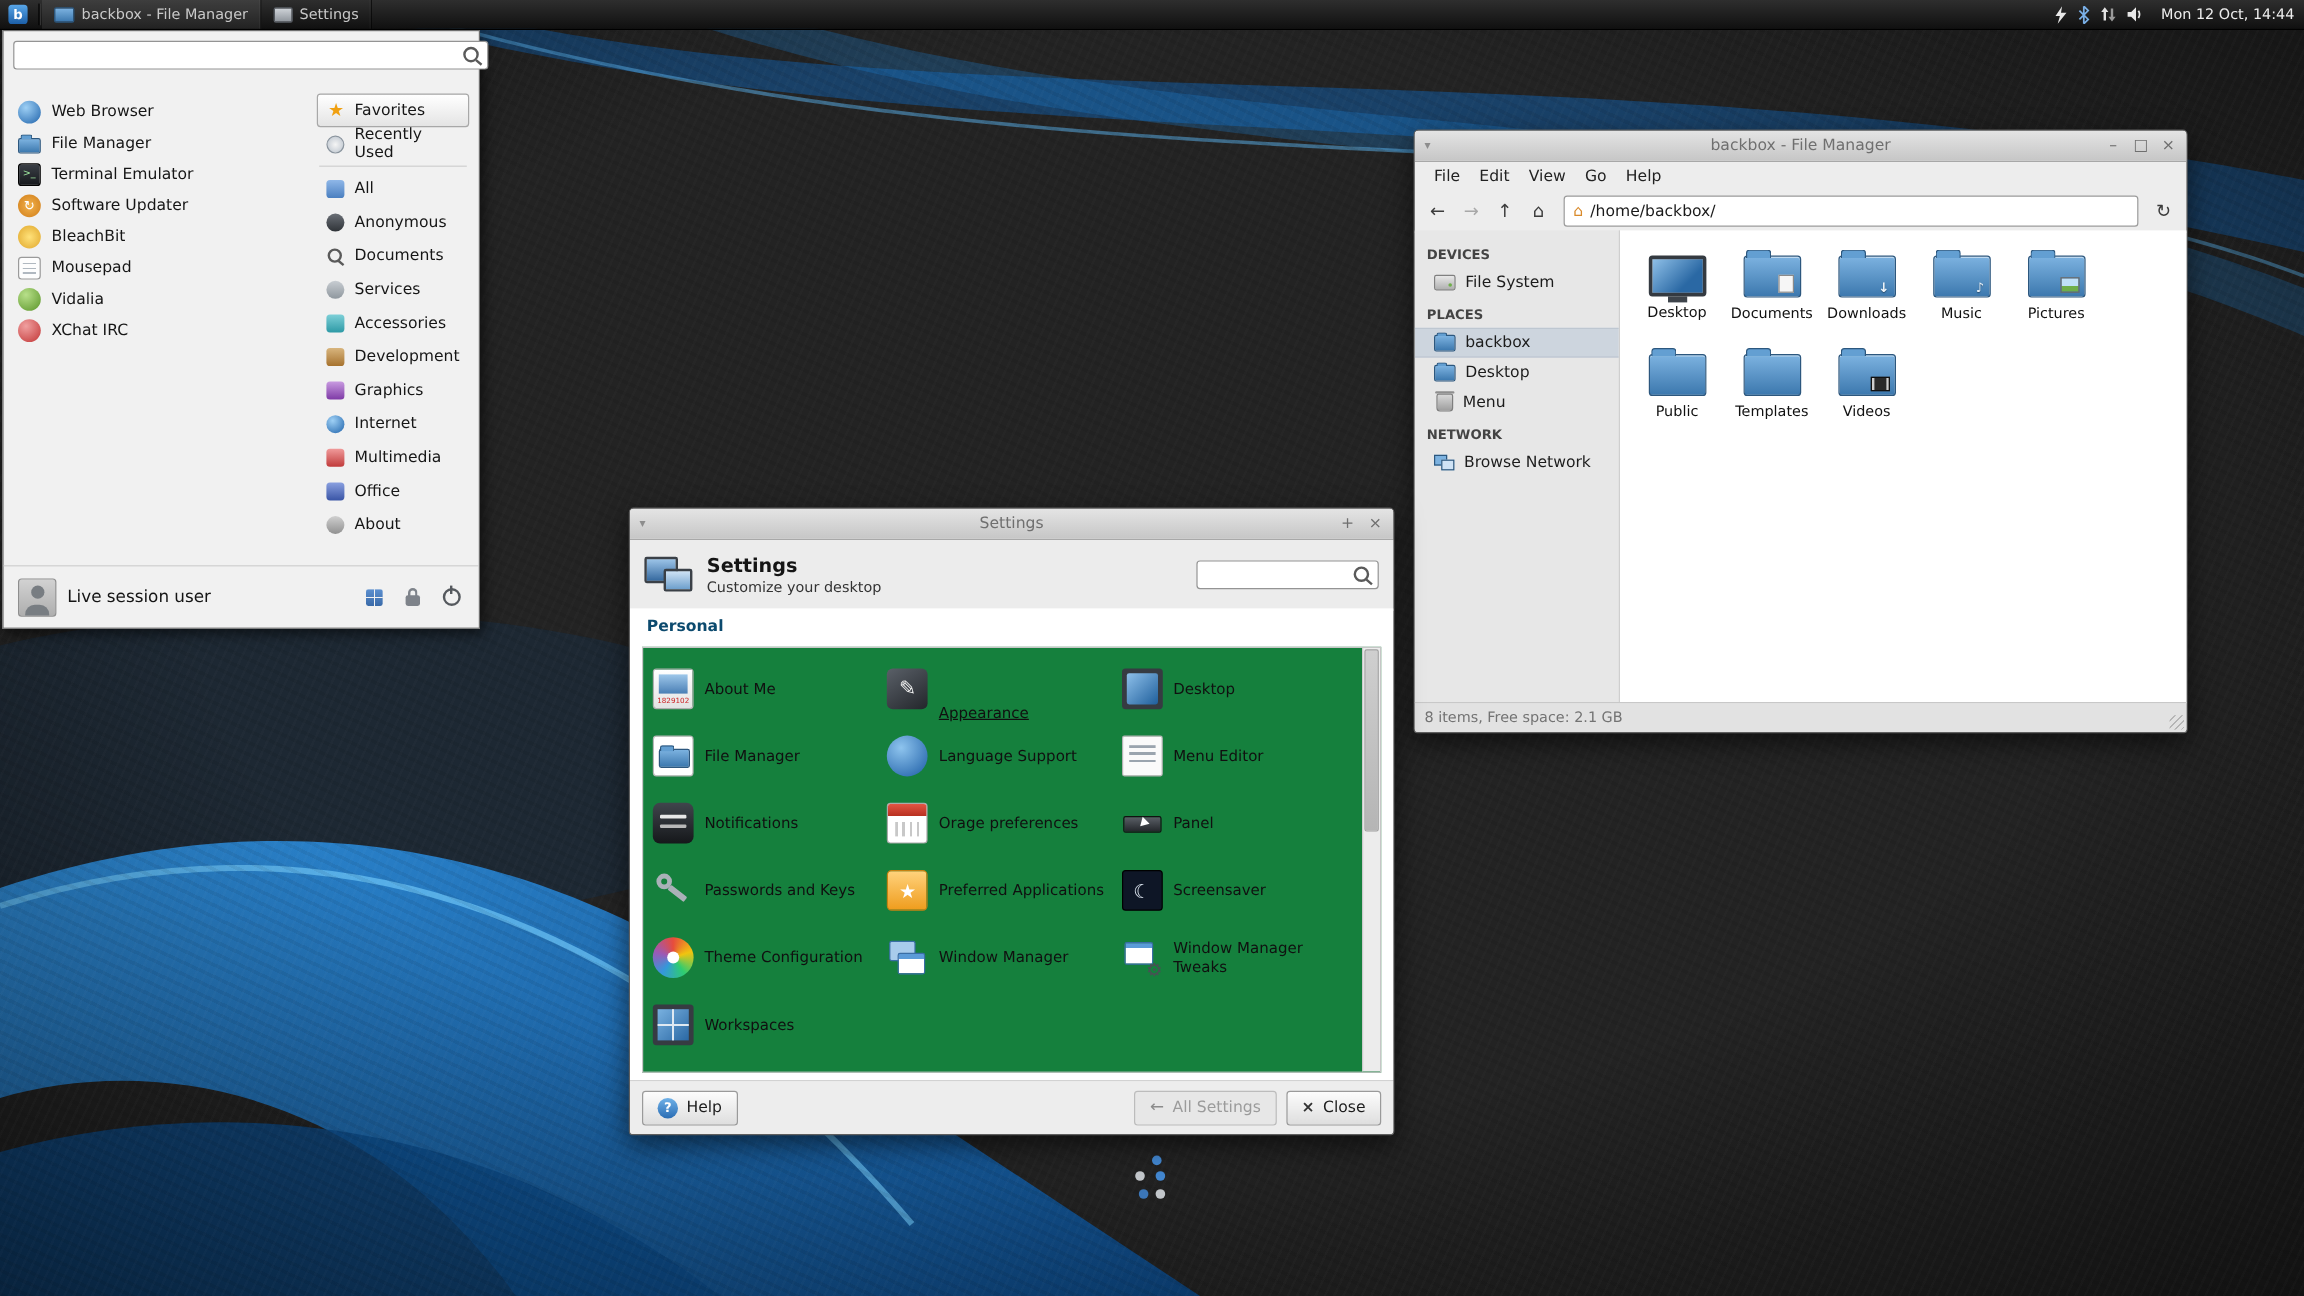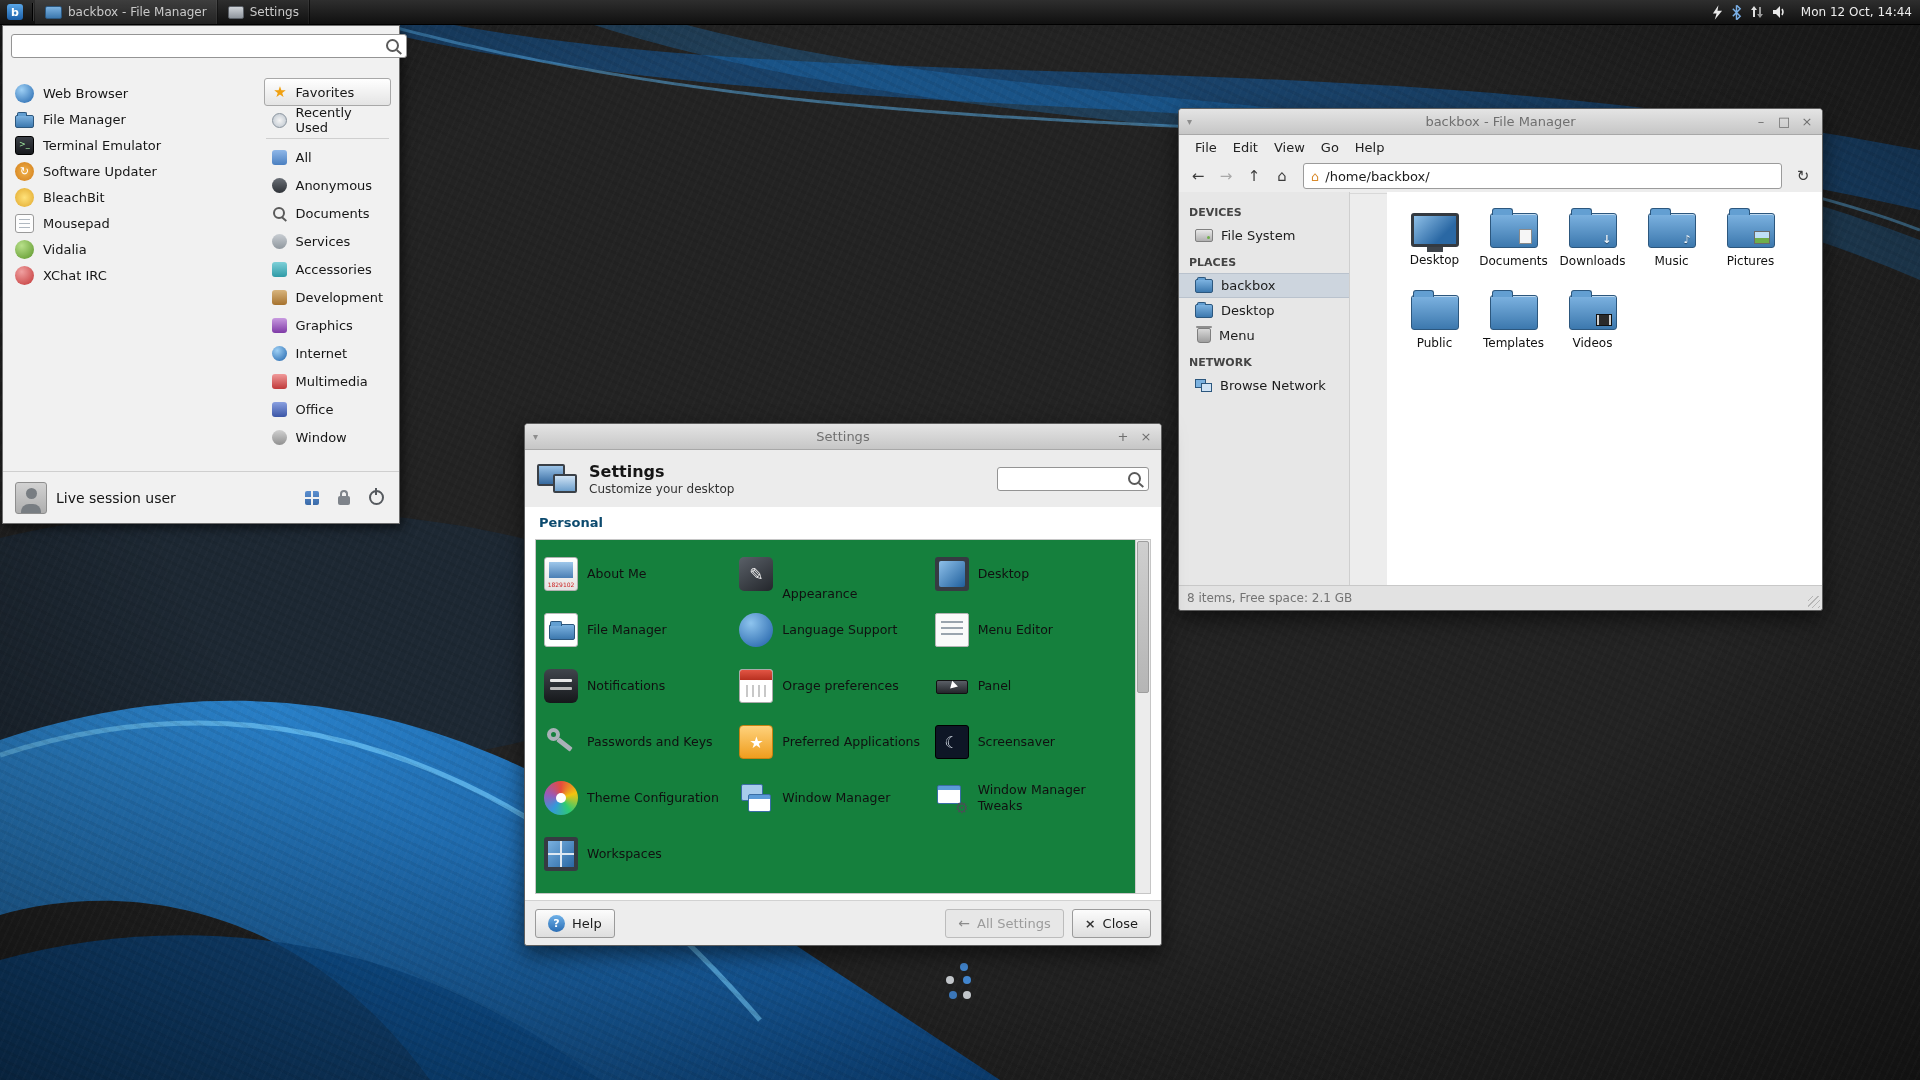--- a/index.html
+++ b/index.html
@@ -114,21 +114,21 @@
   
   .fm-window{left:1178px;top:108px;width:643px;height:501px;z-index:10;}
   .menubar{height:24px;display:flex;align-items:center;padding-left:8px;font-size:13px;color:#222;}
   .menubar .mi{padding:2px 8px;}
   .toolbar{height:34px;display:flex;align-items:center;padding:0 6px;gap:2px;border-bottom:1px solid #d8d8d8;}
   .tbtn{width:26px;height:26px;display:flex;align-items:center;justify-content:center;font-size:15px;color:#3c3c3c;border-radius:3px;}
   .tbtn.disabled{color:#a8a8a8;}
   .pathbar{flex:1;height:24px;margin:0 6px;background:#fff;border:1px solid #9b9b9b;border-radius:3px;
     display:flex;align-items:center;padding:0 7px;font-size:13px;color:#1a1a1a;gap:6px;}
   .path-home{color:#d98a2b;font-size:13px;}
-  .fm-body{position:absolute;top:83px;bottom:24px;left:0;right:0;display:flex;gap:37px;}
+  .fm-body{position:absolute;top:83px;bottom:24px;left:0;right:0;display:flex;}
   .fm-side{width:170px;background:#e7e7e7;border-right:1px solid #cfcfcf;padding-top:6px;overflow:hidden;}
   .side-h{font-size:11px;font-weight:bold;color:#444;padding:8px 10px 4px;}
   .side-item{height:25px;display:flex;align-items:center;gap:8px;padding-left:16px;font-size:13px;color:#1c1c1c;}
   .side-item.sel{background:#cdd5de;box-shadow:inset 0 1px 0 #b9c2cd,inset 0 -1px 0 #b9c2cd;}
   .sfol{width:16px;height:12px;background:linear-gradient(#7cb2e0,#3c78ae);border:1px solid #2c577e;border-radius:2px;position:relative;flex:none;}
   .sfol::before{content:"";position:absolute;top:-3px;left:1px;width:7px;height:2px;background:#639fd2;
     border:1px solid #2c577e;border-bottom:none;border-radius:2px 2px 0 0;}
   .sdrive{width:16px;height:11px;background:linear-gradient(#e8e8e8,#b0b0b0);border:1px solid #808080;border-radius:2px;position:relative;flex:none;}
   .sdrive::after{content:"";position:absolute;right:2px;bottom:2px;width:3px;height:3px;border-radius:50%;background:#6fae4a;}
   .strash{width:12px;height:13px;background:linear-gradient(#d8d8d8,#9e9e9e);border:1px solid #7e7e7e;
@@ -170,21 +170,21 @@
   .s-search{margin-left:auto;width:152px;}
   .s-body{position:absolute;top:83px;bottom:45px;left:0;right:0;background:#fff;}
   .s-section{font-size:13px;font-weight:bold;color:#0c4a6e;margin:8px 0 4px 14px;}
   .s-frame{position:absolute;top:32px;bottom:6px;left:10px;right:10px;border:1px solid #c6c6c6;overflow:hidden;background:#15803d;}
   .s-scroll{position:absolute;top:0;bottom:0;right:0;width:14px;background:#ececec;border-left:1px solid #ccc;}
   .s-thumb{position:absolute;top:1px;left:1px;right:1px;height:150px;background:linear-gradient(#cfcfcf,#b5b5b5);
     border:1px solid #9e9e9e;border-radius:2px;}
   .s-grid{position:absolute;left:8px;top:6px;right:20px;display:flex;flex-wrap:wrap;}
   .s-cell{width:33.33%;height:56px;display:flex;align-items:center;gap:9px;box-sizing:border-box;padding-right:6px;}
   .s-label{font-size:12.5px;color:#101010;line-height:1.25;}
-  .s-label.focus{margin-top:40px;}
+  .s-label.focus{text-decoration:underline;margin-top:40px;}
   .s-footer{position:absolute;bottom:0;left:0;right:0;height:45px;background:#ededed;border-top:1px solid #d2d2d2;
     display:flex;align-items:center;padding:0 10px;border-radius:0 0 3px 3px;gap:8px;box-sizing:border-box;}
   .btn{height:29px;display:flex;align-items:center;gap:7px;padding:0 12px;background:linear-gradient(#fcfcfc,#dedede);
     border:1px solid #9a9a9a;border-radius:3px;font-size:13px;color:#1c1c1c;font-family:inherit;}
   .btn.disabled{color:#9b9b9b;background:#e7e7e7;border-color:#bcbcbc;}
   .spacer{flex:1;}
   .qicon{width:17px;height:17px;border-radius:50%;background:linear-gradient(#6fb1e8,#2a6db4);color:#fff;
     font-size:11px;font-weight:bold;display:flex;align-items:center;justify-content:center;}
   .backarrow{color:#8b8b8b;font-size:14px;}
   .xicon{color:#333;font-size:13px;font-weight:bold;}
@@ -582,21 +582,21 @@
         <div class="w-cat">
           <span class="cicon ci-mm"></span>
           <span>Multimedia</span>
         </div>
         <div class="w-cat">
           <span class="cicon ci-off"></span>
           <span>Office</span>
         </div>
         <div class="w-cat">
           <span class="cicon ci-sys"></span>
-          <span>Window</span>
+          <span>About</span>
         </div>
       </div>
     </div>
     <div class="w-footer">
       <span class="avatar"></span>
       <span class="w-user">Live session user</span>
       <span class="w-actions">
         <span class="wa-btn">
             <span class="ic-grid"></span>
           </span>

